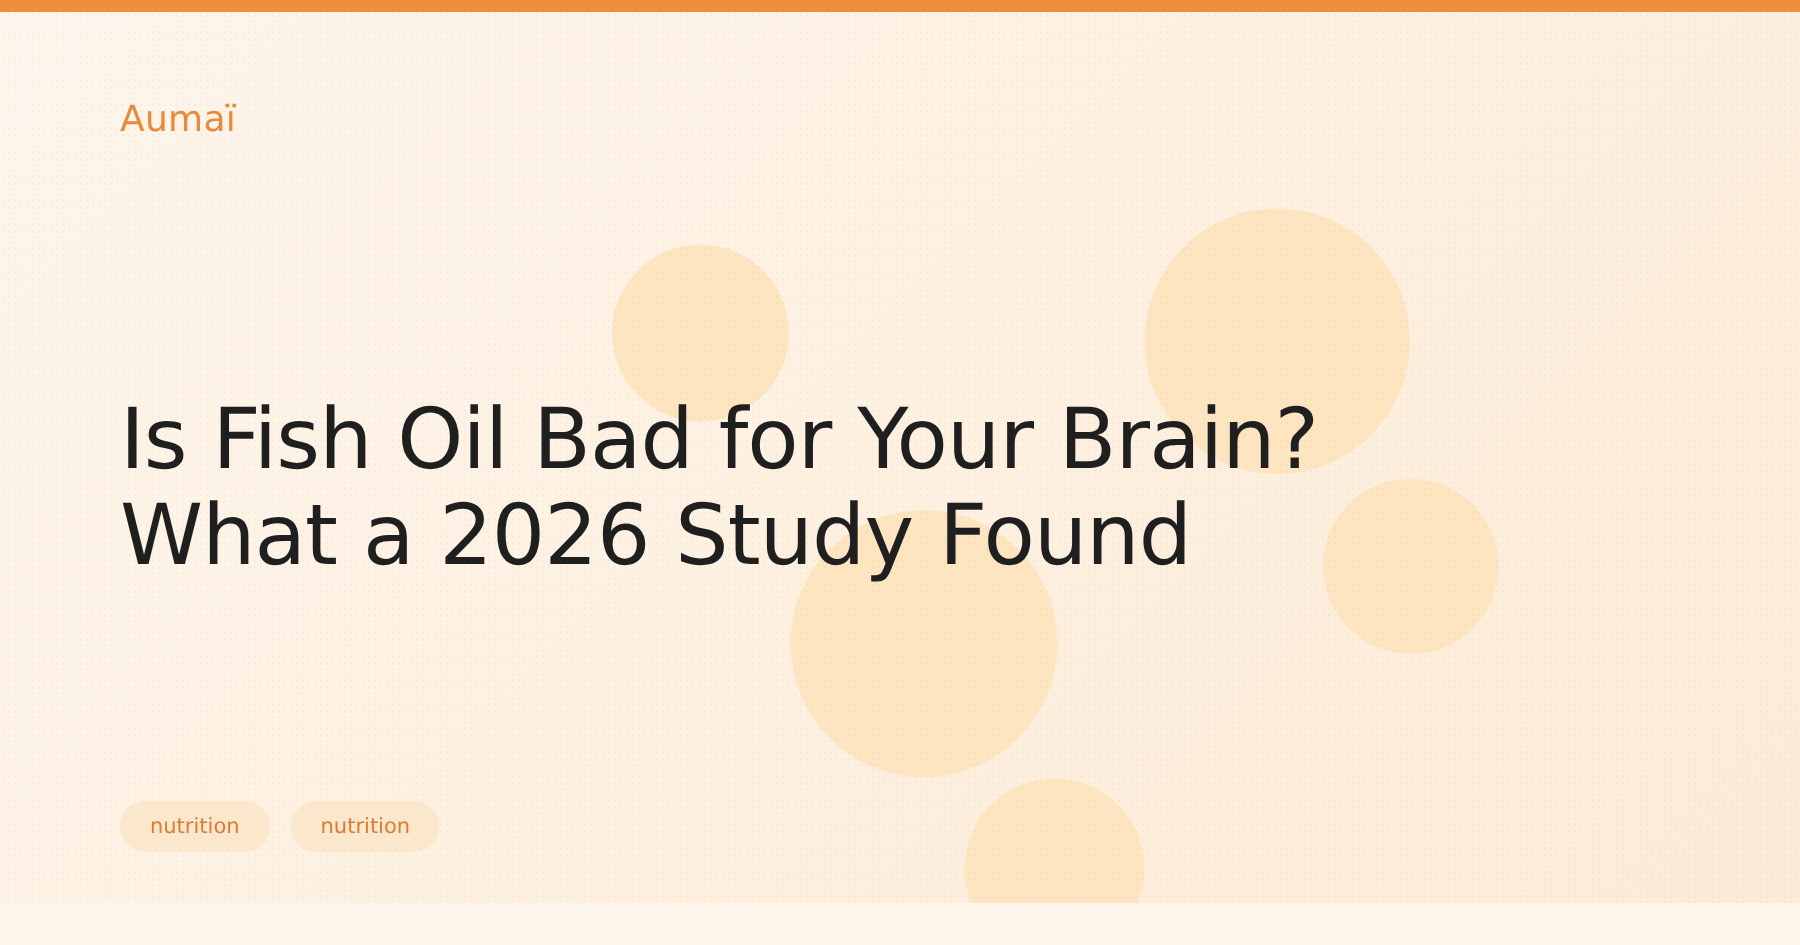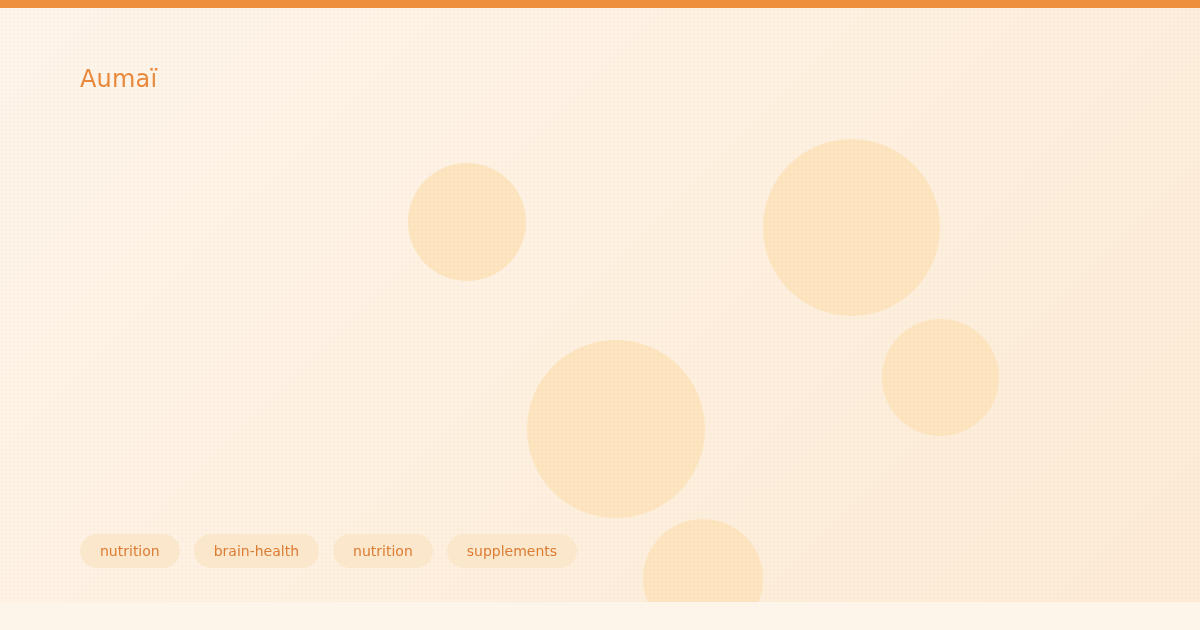--- a/index.html
+++ b/index.html
@@ -125,22 +125,21 @@
   </div>
 
   <div id="texture-overlay"></div>
 
   <div id="top-accent-bar"></div>
 
   <div id="content-layer">
 
     <div id="brand-wordmark">Aumaï</div>
 
+    <h1 id="headline">Is Fish Oil Bad for Your Brain? What a 2026 Study Found</h1>
 
     <div id="tag-list">
       <span class="tag-pill">nutrition</span>
-      <span class="tag-pill">brain-health</span>
       <span class="tag-pill">nutrition</span>
-      <span class="tag-pill">supplements</span>
     </div>
 
   </div>
 </div>
 
 </body></html>

